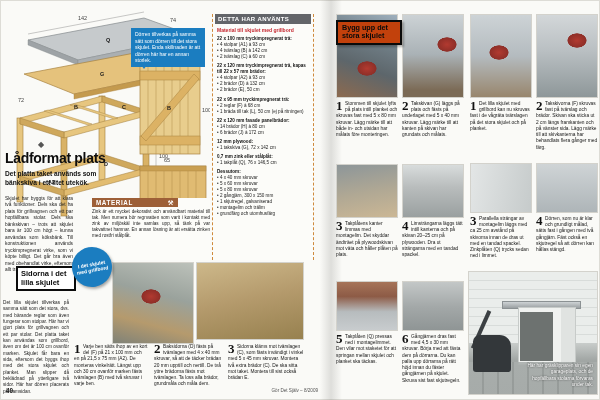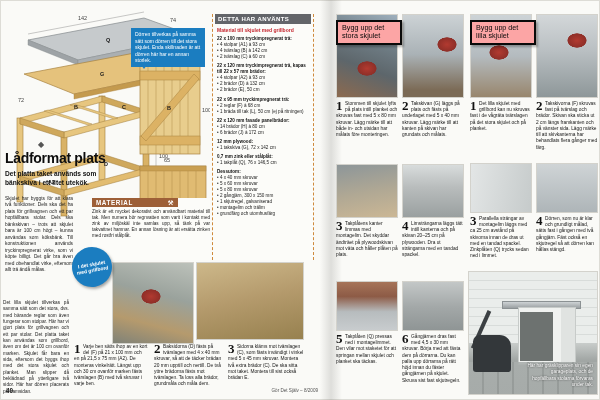--- a/index.html
+++ b/index.html
@@ -56,22 +56,22 @@
   
   .photo{position:absolute;border:1px solid #d3d2cc;box-sizing:border-box;overflow:hidden;}
   .blob{position:absolute;width:20px;height:15px;border-radius:50%;
     background:radial-gradient(ellipse at center,#b23a30 0%,#8f2f28 65%,rgba(0,0,0,0) 70%);}
 
   
   .cap{position:absolute;font-size:4.8px;line-height:1.3;color:#161616;}
   .cap .num{float:left;font-family:"Liberation Serif",serif;font-weight:bold;
     font-size:13px;line-height:10px;margin-right:2.5px;color:#111;}
 
-  .titlebox{position:absolute;background:#fca5a5;border:2px solid #0a0a0a;padding:2px 4px;
-    font-weight:normal;font-size:7.2px;line-height:1.15;color:#0a0a0a;z-index:5;
+  .titlebox{position:absolute;background:#c2410c;border:2px solid #0a0a0a;padding:2px 4px;
+    font-weight:bold;font-size:7.2px;line-height:1.15;color:#0a0a0a;z-index:5;
     box-shadow:2px 2px 2px rgba(0,0,0,.28);box-sizing:border-box;}
 
   .folio{position:absolute;left:6px;top:387px;font-size:6.5px;font-weight:bold;color:#222;}
   .footer{position:absolute;left:200px;top:388px;width:118px;text-align:right;
     font-size:4.6px;color:#555;}
 
   
   .bigphoto{background:linear-gradient(180deg,#e8ebe9 0%,#e2e5e3 40%,#c9cdcb 58%,#a2a7a5 72%,#8e9391 100%);}
   .bp-wall{position:absolute;left:0;top:0;width:100%;height:58%;
     background:repeating-linear-gradient(180deg,#eaedeb 0 8px,#d8dcda 8px 9px);}
@@ -208,20 +208,21 @@
 
   <div class="mbox">
     <div class="mb-header">
       <span>MATERIAL</span>
       <span>⚒</span>
     </div>
     <div class="mb-body">Zink är ett mycket dekorativt och användbart material till tak. Men numera bör regnvatten som varit i kontakt med zink av miljöskäl inte samlas upp, så tänk på var takvattnet hamnar. En annan lösning är att ersätta zinken med rostfri stålplåt.</div>
   </div>
 
   <div class="badge">I det skjulet med grillbord</div>
+  <div class="headbox">Sidorna i det lilla skjulet</div>
   <div class="sectext">Det lilla skjulet tillverkas på samma sätt som det stora, dvs. med bärande reglar som även fungerar som stolpar. Här har vi gjort plats för grillvagnen och ett par stolar. Det platta taket kan användas som grillbord, även om det är 100 cm ovanför marken. Skjulet får bara en sida, eftersom det byggs ihop med det stora skjulet och planket. Man slipper då beklädnad på ytterligare två sidor. Här har dörren placerats på framsidan.</div>
 
   <div class="photo" style="left:112px;top:262px;width:82px;height:82px;
               background:linear-gradient(195deg,#bcc1ba 0%,#9aa29c 40%,#b59a6d 72%,#7f8278 100%);">
     <i class="blob" style="left:28px;top:26px;"></i>
   </div>
   <div class="photo" style="left:196px;top:262px;width:108px;height:78px;
               background:linear-gradient(168deg,#cdb88a 0%,#b49a6c 48%,#97814f 100%);"></div>
 
   <div class="cap" style="left:74px;top:344px;width:74px;height:52px;">
@@ -283,21 +284,20 @@
 
   <div class="cap" style="left:336px;top:334px;width:62px;height:60px;">
     <span class="num">5</span>
     <span>Takplåten (Q) pressas ned i montagelimmet. Den vilar mot staketet för att springan mellan skjulet och planket ska täckas.</span>
   </div>
   <div class="cap" style="left:402px;top:334px;width:62px;height:60px;">
     <span class="num">6</span>
     <span>Gångjärnen dras fast med 4,5 x 30 mm skruvar. Börja med att fästa dem på dörrarna. Du kan palla upp dörrarna på rätt höjd innan du fäster gångjärnen på skjulet. Skruva sist fast skjutregeln.</span>
   </div>
 
-  <div class="titlebox" style="left:470px;top:20px;width:66px;">Bygg upp det lilla skjulet</div>
 
   <div class="photo" style="left:470px;top:14px;width:62px;height:84px;
               background:linear-gradient(180deg,#cdd3d6 0%,#b4bbbf 50%,#98866d 100%);">
     <i class="blob" style="left:18px;top:30px;"></i>
   </div>
   <div class="photo" style="left:536px;top:14px;width:62px;height:84px;
               background:linear-gradient(180deg,#d3d7d9 0%,#b9bfc2 44%,#8e9799 100%);">
     <i class="blob" style="left:30px;top:18px;"></i>
   </div>
 

